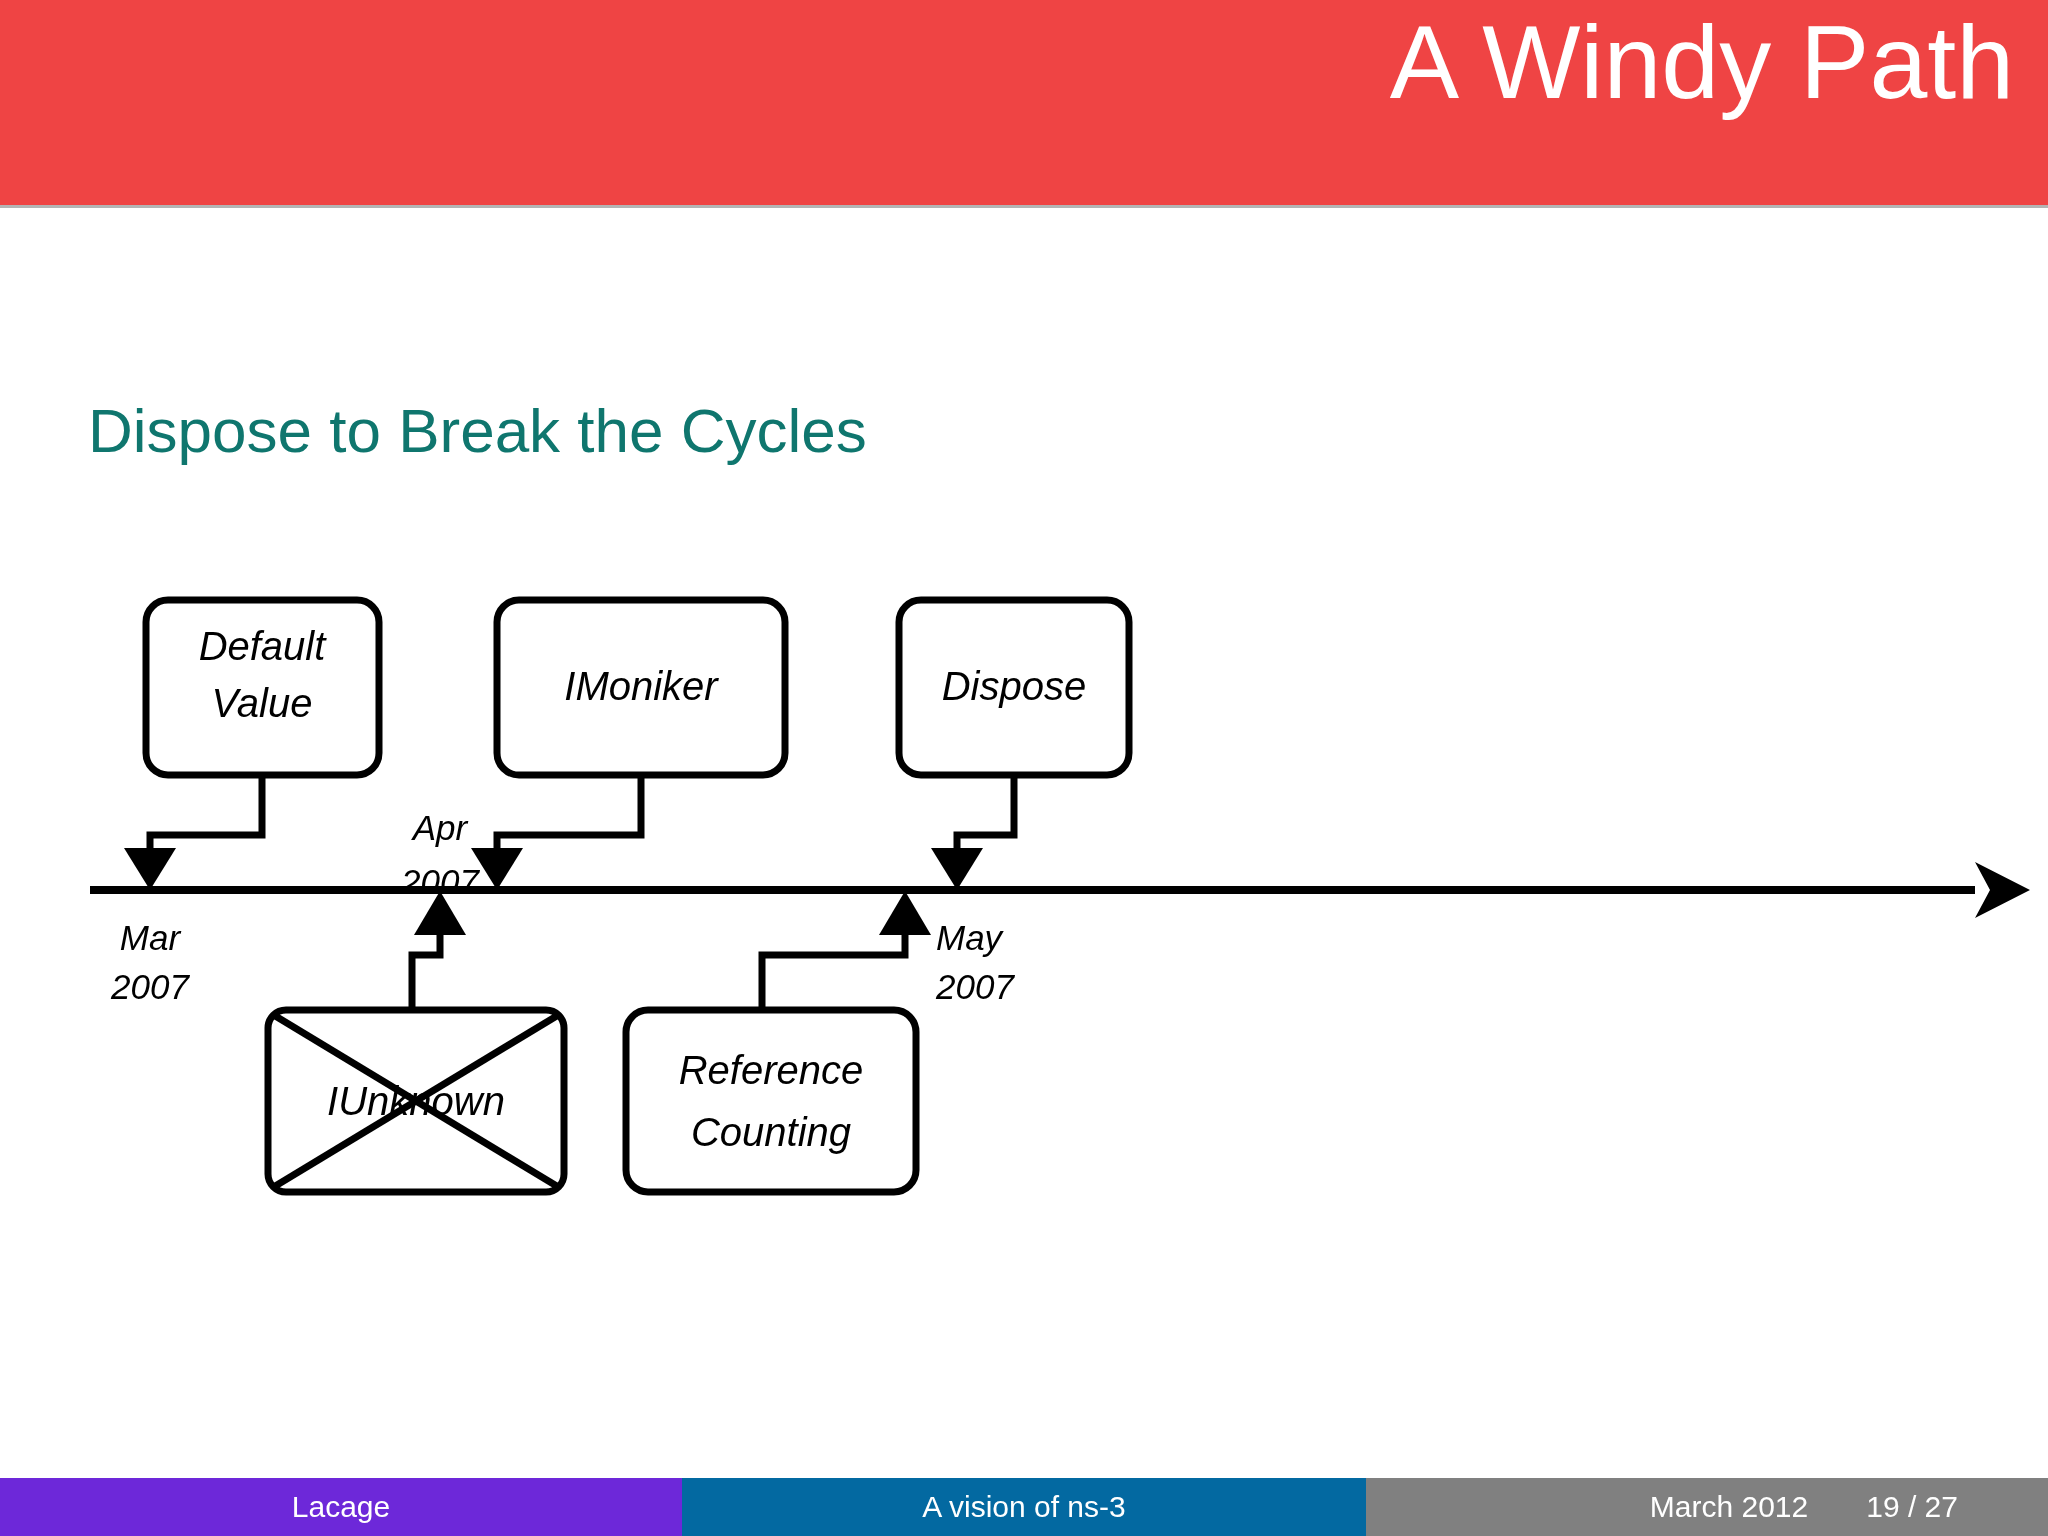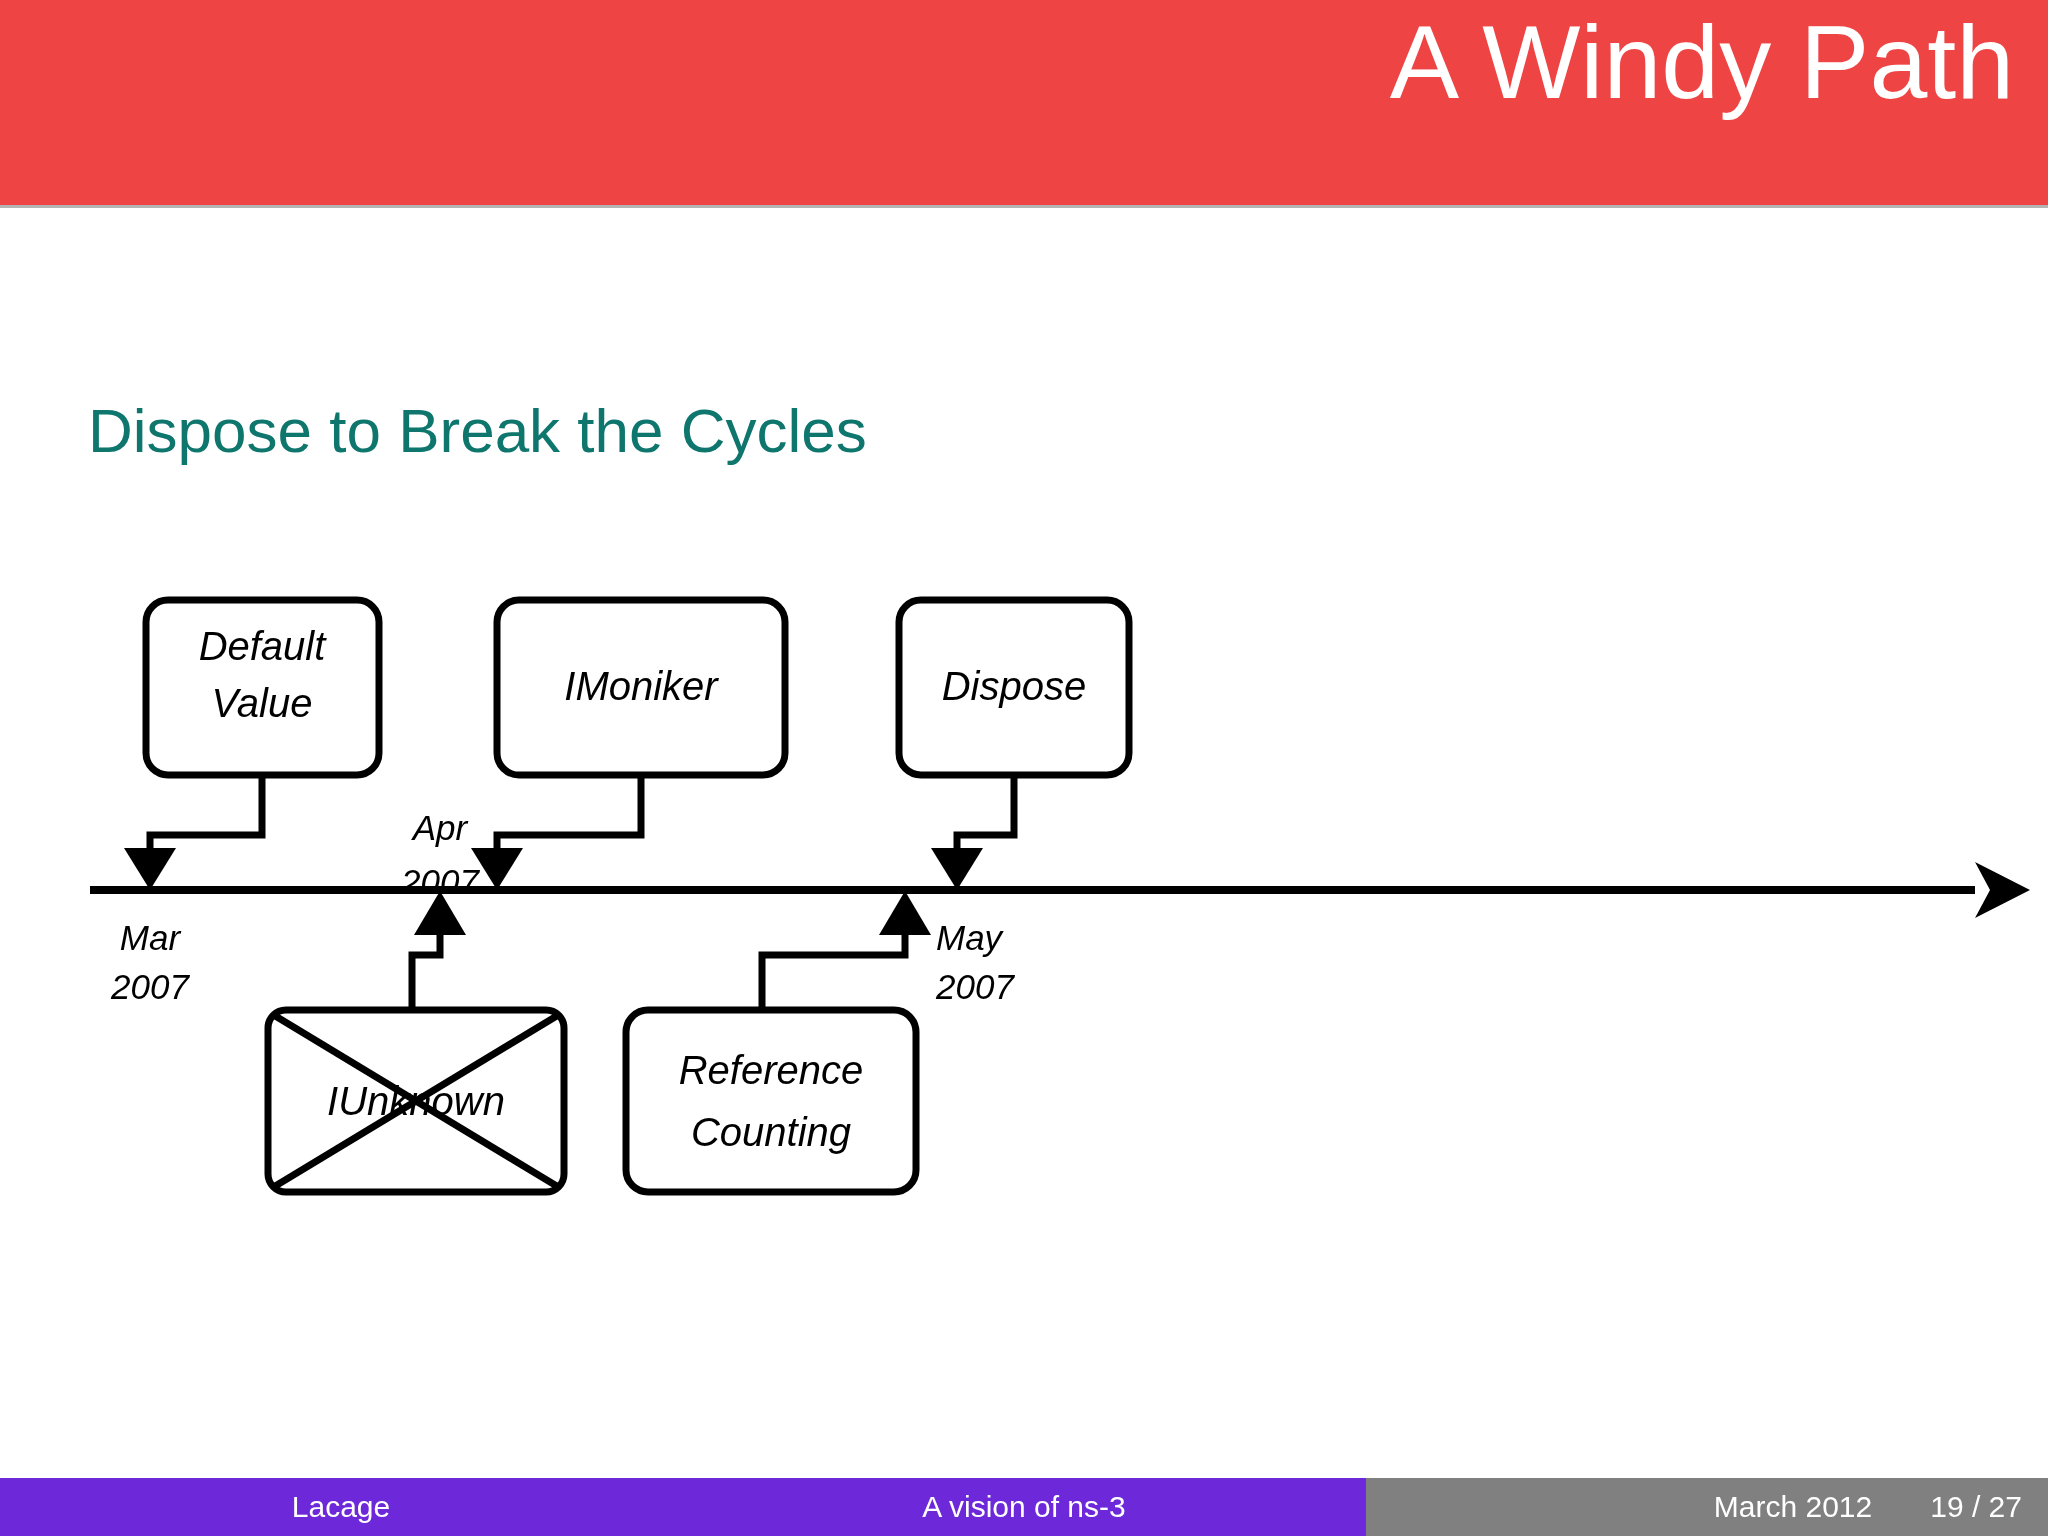--- a/index.html
+++ b/index.html
@@ -126,28 +126,28 @@
     box-sizing: border-box;
   }
   .footer-author {
     left: 0;
     width: 682px;
     background: #6d28d9;
   }
   .footer-subject {
     left: 682px;
     width: 684px;
-    background: #6d28d9;
+    background: #0369a1;
   }
   .footer-meta {
     left: 1366px;
     width: 682px;
     background: #808080;
     justify-content: flex-end;
-    padding-right: 26px;
+    padding-right: 90px;
   }
   .footer-date { margin-right: 58px; }
   .footer-page { }
 </style>
 </head>
 <body>
 
 <div class="header-bar">
   <div class="header-title">A Windy Path</div>
 </div>

